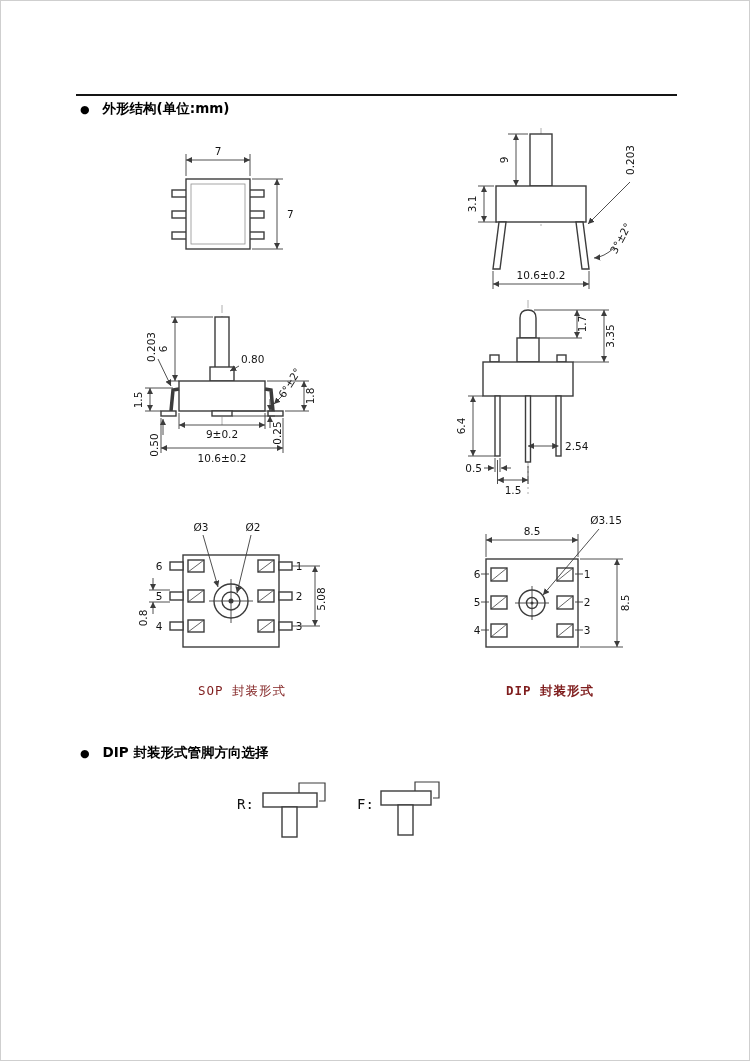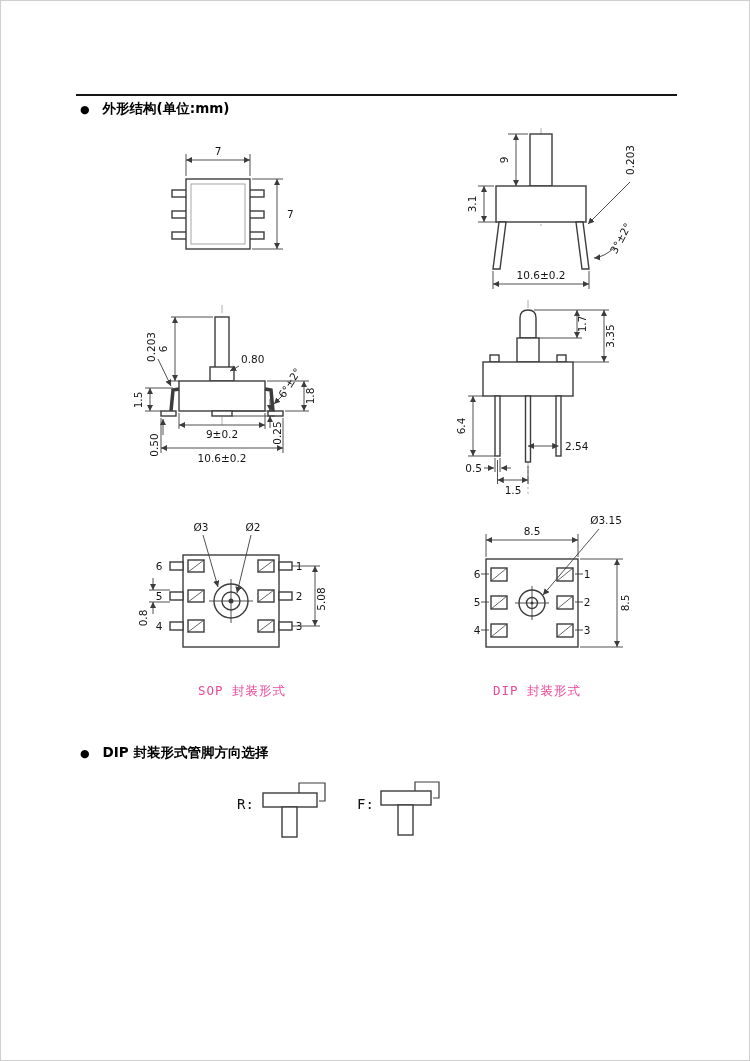--- a/index.html
+++ b/index.html
@@ -15,21 +15,21 @@
   svg.draw { position:absolute; overflow:visible; }
   .body { fill:#fff; stroke:#3c3c3c; stroke-width:1.4; }
   .thin { fill:none; stroke:#8f8f8f; stroke-width:0.8; }
   .lead { fill:none; stroke:#3c3c3c; stroke-width:3.5; }
   .cl   { stroke:#9a9a9a; stroke-width:0.8; stroke-dasharray:8 3 2 3; fill:none; }
   .ext, .dimline, .leader { stroke:#3c3c3c; stroke-width:0.9; fill:none; }
   .diag { stroke:#3c3c3c; stroke-width:0.8; }
   .dim  { font-family:"DejaVu Sans",sans-serif; font-size:10.5px; fill:#141414; }
   .rf   { font-family:"DejaVu Sans Mono",monospace; font-size:14px; fill:#111; }
   .pkg-label { position:absolute; font-family:"DejaVu Sans Mono",monospace; font-size:12.5px;
-               color:#ec4899; letter-spacing:1px; }
+               color:#7f1d1d; letter-spacing:1px; }
 </style>
 </head>
 <body>
 
 <svg width="0" height="0" style="position:absolute" aria-hidden="true">
   <defs>
     <marker id="arr" viewBox="0 0 10 10" refX="10" refY="5" markerWidth="7" markerHeight="7" orient="auto-start-reverse">
       <path d="M0,0 L10,5 L0,10 Z" fill="#3c3c3c"></path>
     </marker>
   </defs>
@@ -272,21 +272,21 @@
       <line class="ext" x1="28" y1="70" x2="36" y2="70"></line>
       <line class="ext" x1="28" y1="98" x2="36" y2="98"></line>
       <line class="ext" x1="28" y1="126" x2="36" y2="126"></line>
       <line class="ext" x1="122" y1="70" x2="130" y2="70"></line>
       <line class="ext" x1="122" y1="98" x2="130" y2="98"></line>
       <line class="ext" x1="122" y1="126" x2="130" y2="126"></line>
     </g>
   </svg>
 
   <div class="pkg-label" style="left:197px; top:682px;">SOP 封装形式</div>
-  <div class="pkg-label" style="left:492px; top:682px;">DIP 封装形式</div>
+  <div class="pkg-label" style="left:505px; top:682px;font-weight:bold;">DIP 封装形式</div>
 
   <div class="heading h2">
     <span class="bullet">●</span>
     <span>DIP 封装形式管脚方向选择</span>
   </div>
 
   <svg class="draw" style="left:232px; top:776px;" width="110" height="68" viewBox="0 0 110 68">
     <text class="rf" x="4" y="32">R:</text>
     <g>
       <polyline class="ext" points="66,16 66,6 92,6 92,24 86,24" style="stroke-width:1.2"></polyline>

